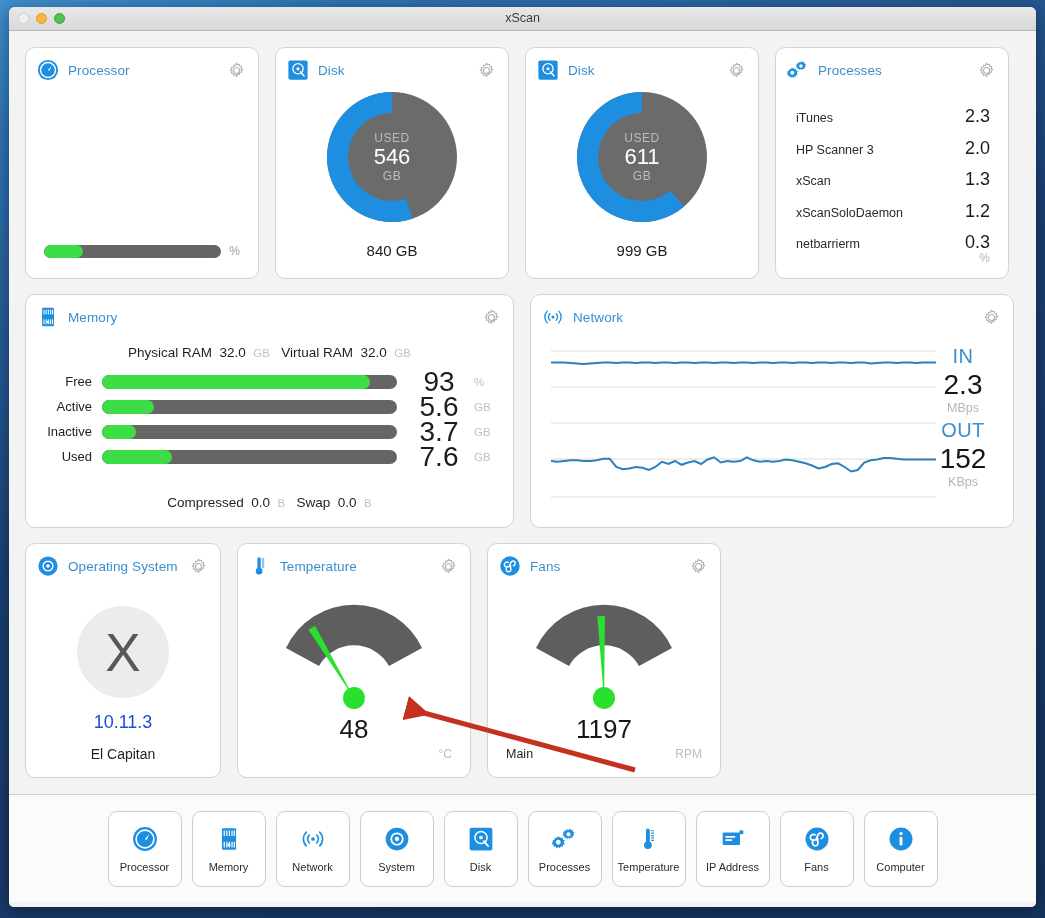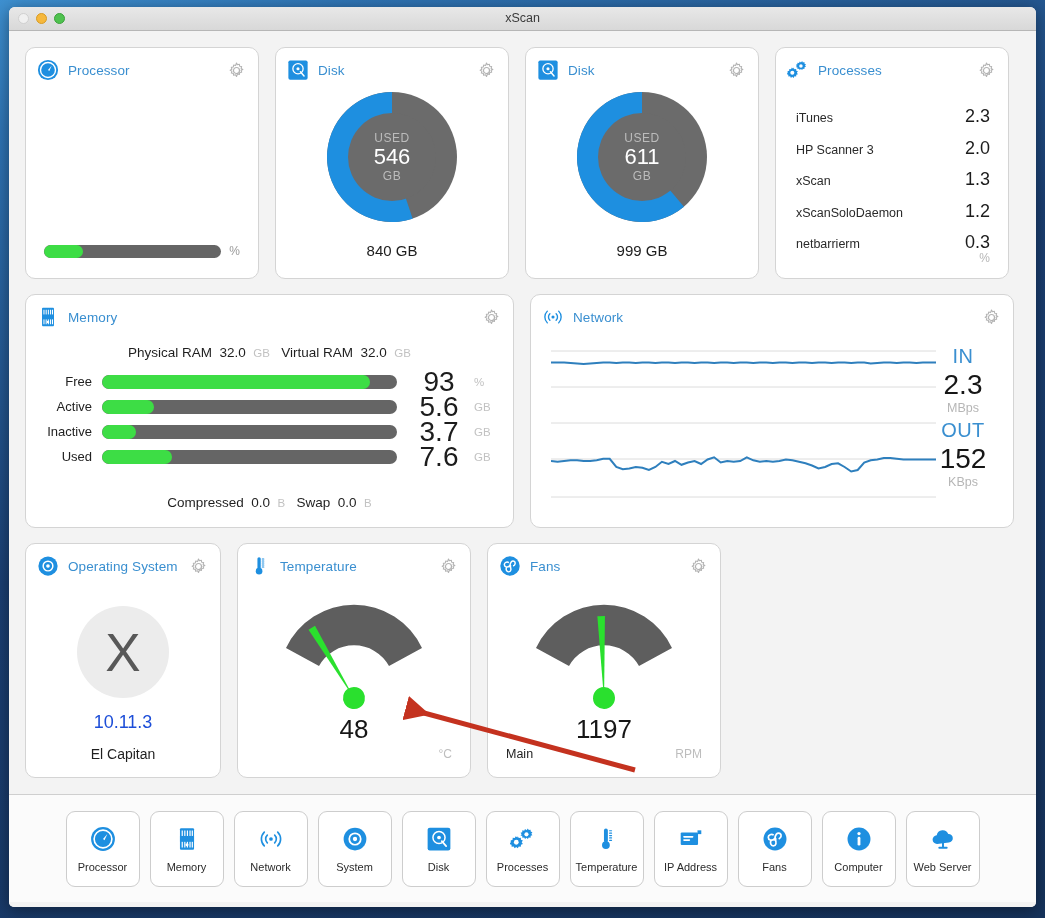--- a/index.html
+++ b/index.html
@@ -655,30 +655,20 @@
         <div class="tb-item">
           <span class="tb-ico">
             <svg viewBox="0 0 24 24" width="26" height="26">
               <circle cx="12" cy="12" r="10.6" fill="#1e8fe0"></circle>
               <circle cx="12" cy="7" r="1.5" fill="#fff"></circle>
               <rect x="10.7" y="10" width="2.6" height="8" rx="1.2" fill="#fff"></rect>
             </svg>
           </span>
           <span class="tb-lab">Computer</span>
         </div>
-        <div class="tb-item">
-          <span class="tb-ico">
-            <svg viewBox="0 0 24 24" width="26" height="26">
-              <path d="M6.6 16.5a4 4 0 01-.4-8 5.6 5.6 0 0110.7-1.1 3.9 3.9 0 01.5 7.8z" fill="#1e8fe0"></path>
-              <path d="M12 14.5v4.8" stroke="#1e8fe0" stroke-width="1.8" stroke-linecap="round"></path>
-              <path d="M8.6 20h6.8" stroke="#1e8fe0" stroke-width="1.8" stroke-linecap="round"></path>
-            </svg>
-          </span>
-          <span class="tb-lab">Web Server</span>
-        </div>
       </div>
   </div>
 </div>
 
 <svg id="annotation">
   <defs>
     <marker id="arrowhead" markerWidth="5" markerHeight="5" refX="1.2" refY="2.5" orient="auto">
       <path d="M5 0 L0 2.5 L5 5 Z" fill="#c4321f"></path>
     </marker>
   </defs>

